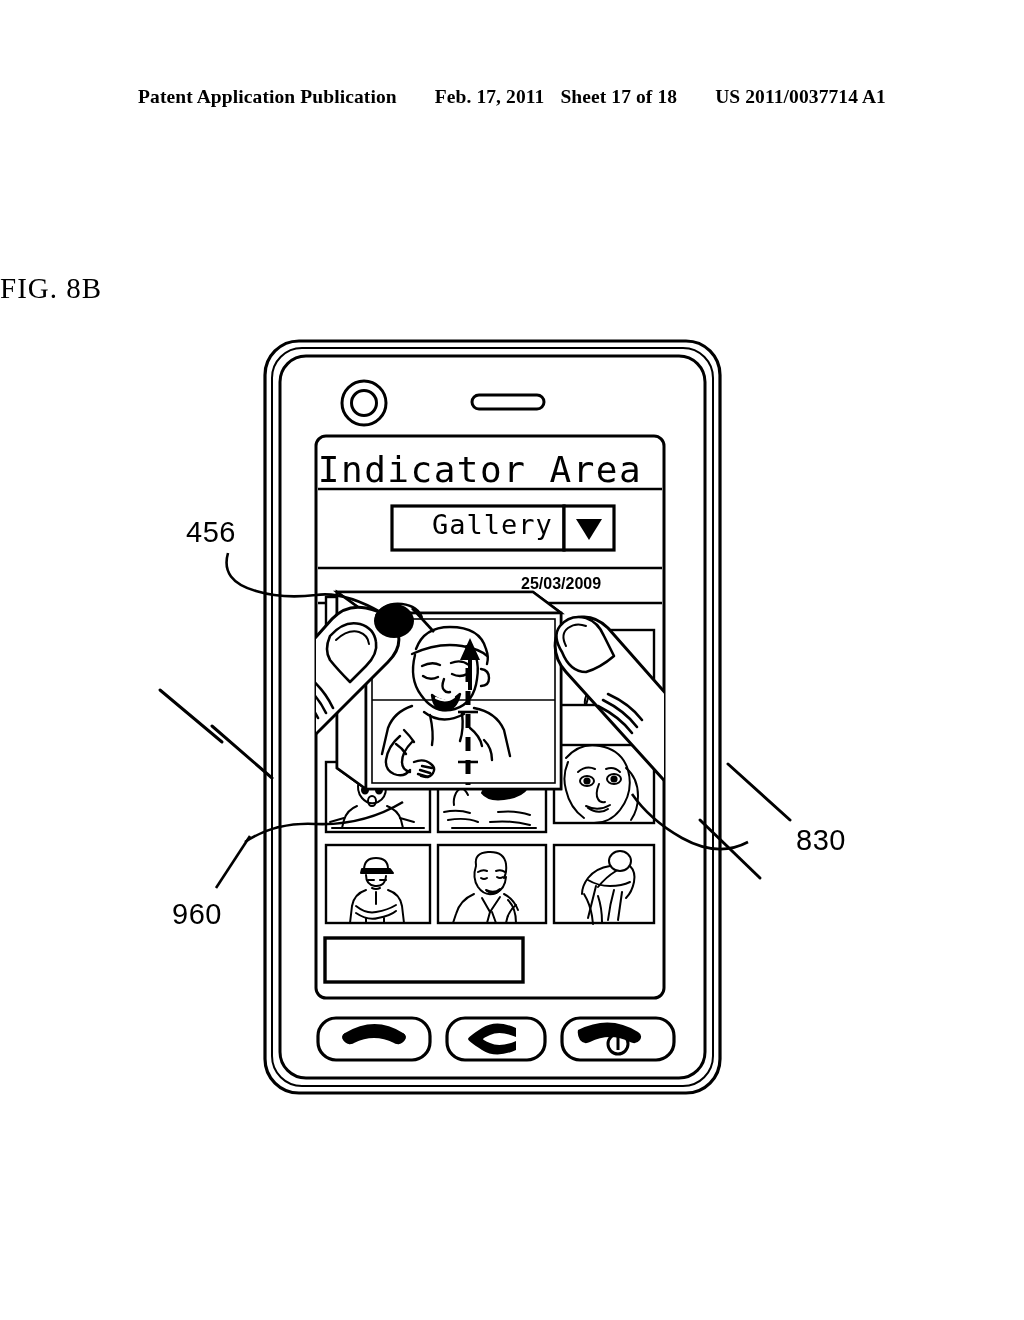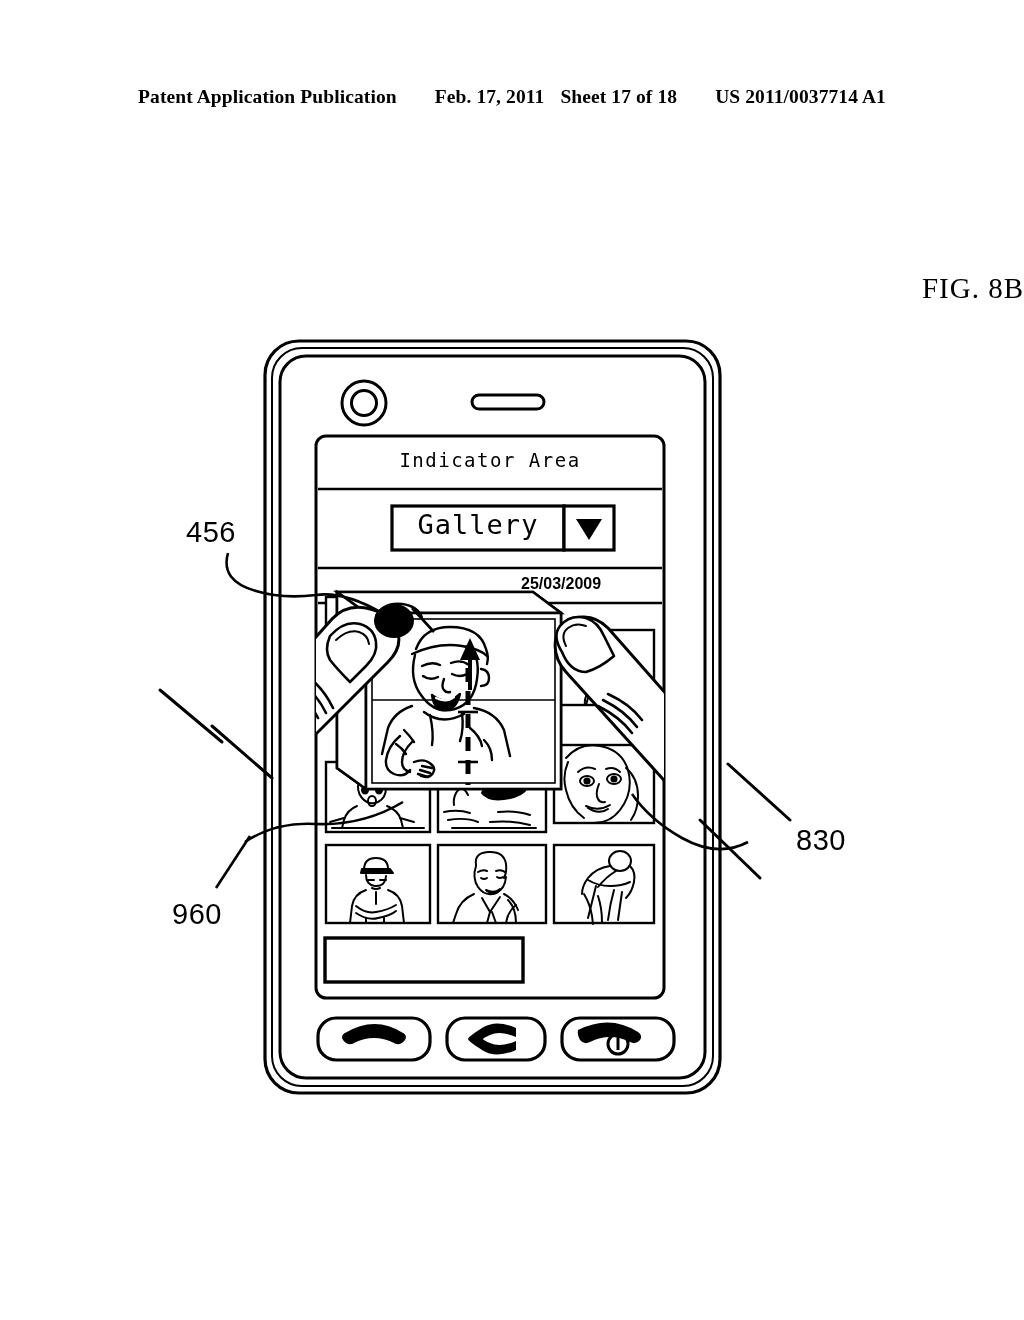--- a/index.html
+++ b/index.html
@@ -40,21 +40,21 @@
   .hdr-gap-a { width: 38px; }
   .hdr-gap-b { width: 16px; }
   .hdr-gap-c { width: 38px; }
 
   
   .fig-label {
     position: absolute;
     left: 0;
     top: 272px;
     width: 1024px;
-    text-align: right;
+    text-align: left;
     font-family: "Liberation Serif", serif;
     font-size: 29px;
     letter-spacing: 1px;
     color: #000;
   }
 
   
   .ref {
     position: absolute;
     font-family: "Liberation Sans", sans-serif;
@@ -77,34 +77,35 @@
   }
 
   
   .scr-text {
     position: absolute;
     font-family: "DejaVu Sans Mono", monospace;
     color: #000;
     white-space: nowrap;
   }
   #indicator-area-label {
-    left: 325px;
+    left: 315px;
     top: 449px;
     width: 330px;
     text-align: center;
-    font-size: 19px;
+    font-size: 36px;
     letter-spacing: 1.5px;
   }
   #gallery-label {
     left: 392px;
     top: 509px;
     width: 172px;
-    text-align: center;
+    text-align: left;
     font-size: 27px;
     letter-spacing: 1px;
+    padding-left: 40px;
   }
   #date-label {
     left: 521px;
     top: 575px;
     font-family: "Liberation Sans", sans-serif;
     font-size: 16px;
     font-weight: 700;
     letter-spacing: 0px;
   }
   #frame-display-label {

